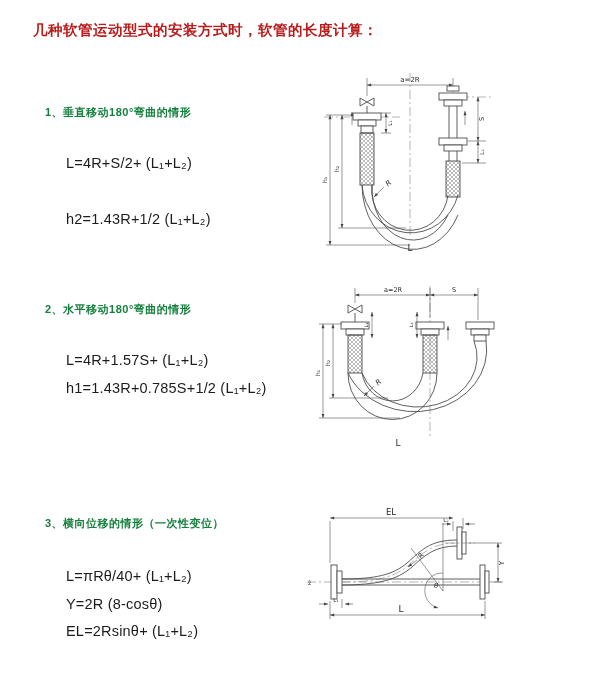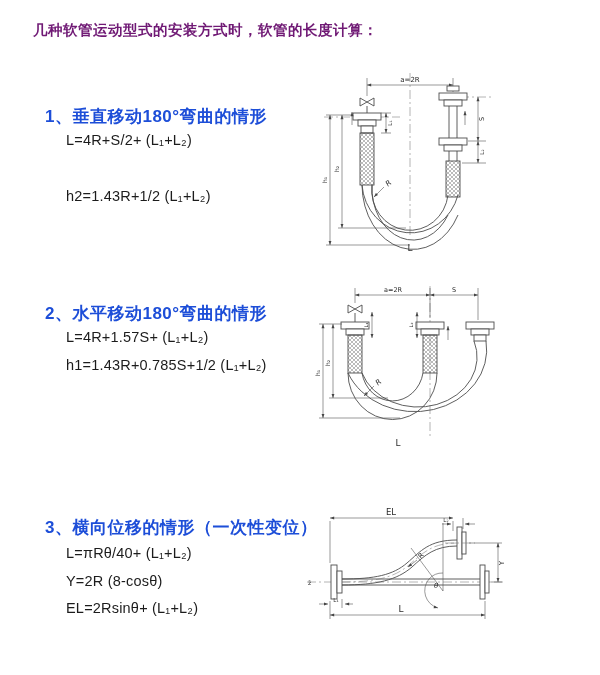--- a/index.html
+++ b/index.html
@@ -1,20 +1,20 @@
 <!DOCTYPE html>
 <html><head>
 <meta charset="utf-8">
 <style>
   html,body{margin:0;padding:0;background:#fff;}
   body{font-family:"Liberation Sans","DejaVu Sans",sans-serif;}
   #page{position:relative;width:600px;height:675px;background:#ffffff;overflow:hidden;}
-  .title{position:absolute;left:33px;top:21px;font-size:14.5px;font-weight:bold;color:#701a75;letter-spacing:0.5px;}
-  .heading{position:absolute;font-size:17px;font-weight:bold;color:#1d4ed8;letter-spacing:0.5px;}
-  .formula{position:absolute;font-size:14.5px;color:#1c1c1c;letter-spacing:0.2px;white-space:pre;}
+  .title{position:absolute;left:33px;top:21px;font-size:14.5px;font-weight:bold;color:#b91c1c;letter-spacing:0.5px;}
+  .heading{position:absolute;font-size:11px;font-weight:bold;color:#15803d;letter-spacing:0.5px;}
+  .formula{position:absolute;font-size:14.5px;color:#1c1c1c;letter-spacing:0.2px;white-space:pre;margin-top:23px;}
   svg{position:absolute;}
   svg text{font-family:"DejaVu Sans","Liberation Sans",sans-serif;fill:#2b2b2b;}
   .thin{stroke:#555;stroke-width:0.6;fill:none;}
   .line{stroke:#4d4d4d;stroke-width:0.9;fill:none;}
   .fill-w{fill:#fff;stroke:#4d4d4d;stroke-width:0.9;}
   .cl{stroke:#777;stroke-width:0.55;fill:none;stroke-dasharray:9 3 2 3;}
 </style>
 </head>
 <body>
 

